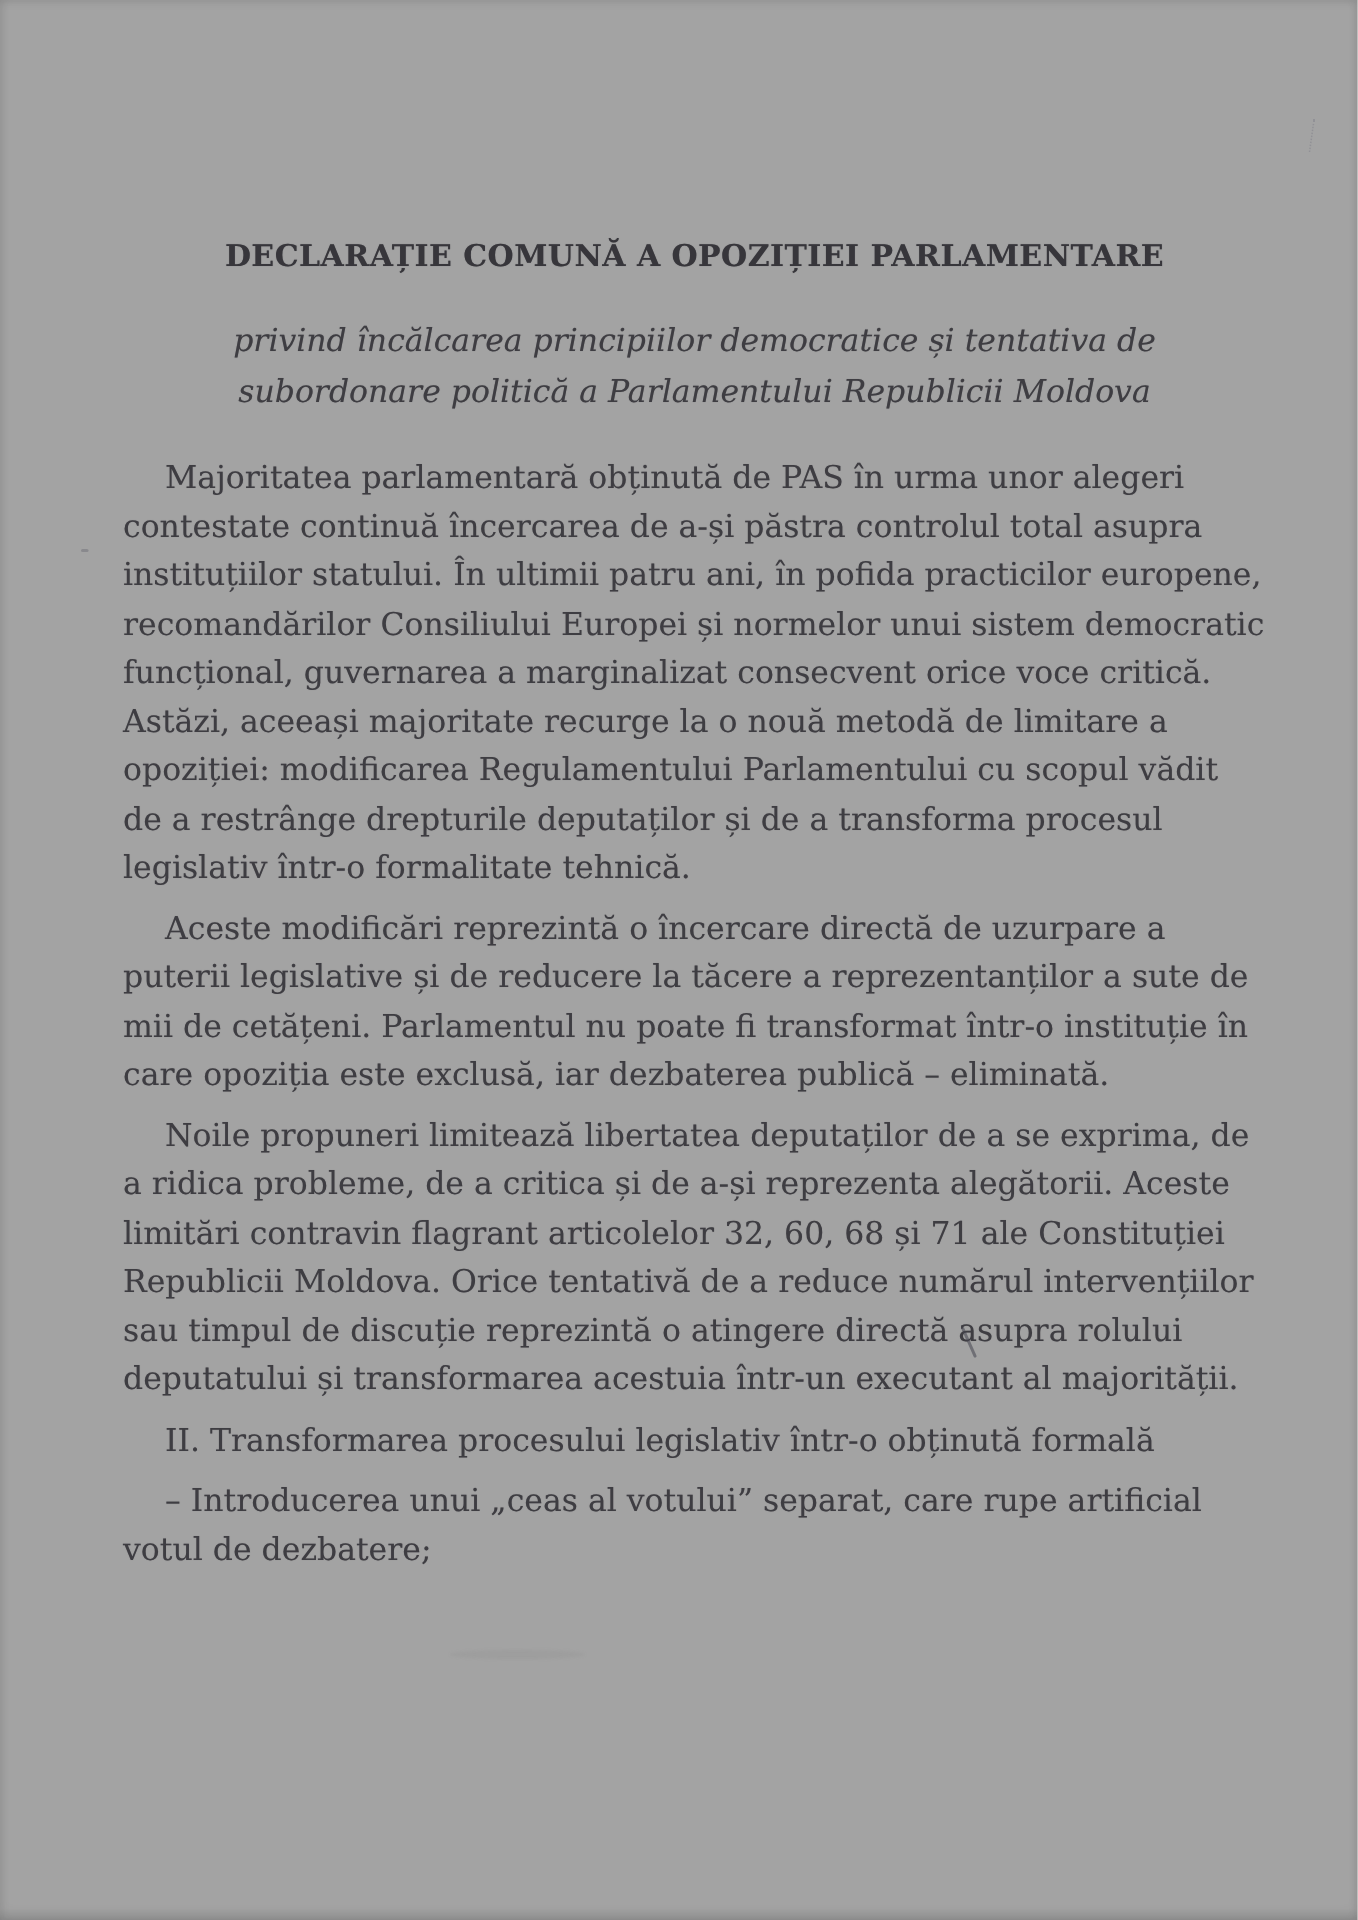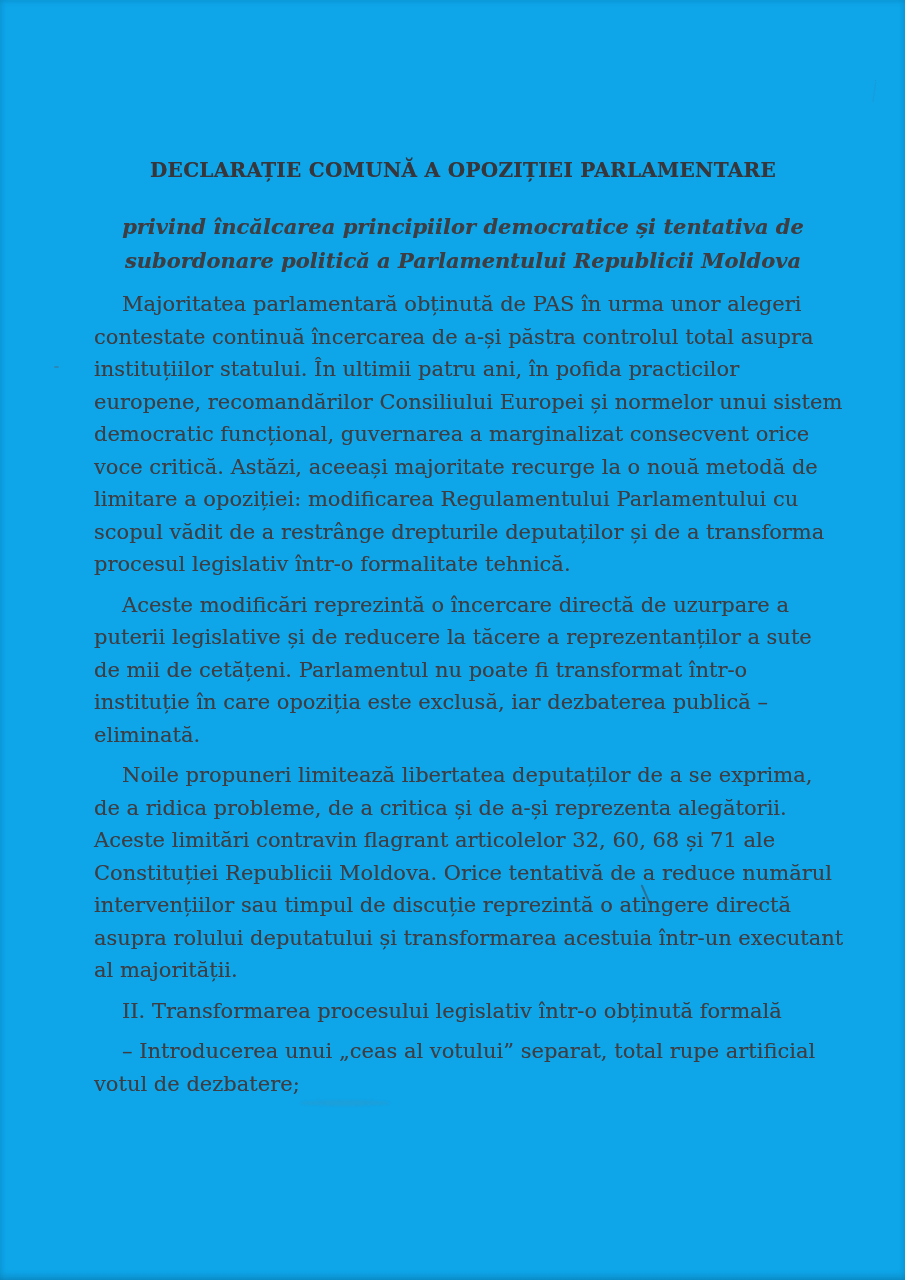--- a/index.html
+++ b/index.html
@@ -5,21 +5,21 @@
   html, body {
     margin: 0;
     padding: 0;
     background: #e9e8e6;
   }
   .page {
     position: relative;
     width: 905px;
     height: 1280px;
     margin: 0 auto;
-    background: #0ea5e9;
+    background: #a3a3a3;
     overflow: hidden;
     box-shadow:
       inset 0 3px 5px rgba(0,0,0,0.05),
       inset 0 -5px 7px rgba(0,0,0,0.06),
       inset 3px 0 5px rgba(0,0,0,0.03),
       inset -3px 0 5px rgba(0,0,0,0.03);
     font-family: "DejaVu Serif", "Liberation Serif", serif;
     color: #3c3b40;
   }
   .content {
@@ -32,32 +32,31 @@
     margin: 0 0 26px 0;
     font-size: 20px;
     line-height: 28px;
     font-weight: bold;
     text-align: center;
     letter-spacing: 0.3px;
     color: #37363b;
     text-shadow: 0 0 0.5px rgba(55,54,59,0.55);
   }
   .doc-subtitle {
-    margin: 0 auto 10px auto;
+    margin: 0 auto 24px auto;
     max-width: 720px;
     font-size: 21px;
     line-height: 34px;
     font-style: italic;
     text-align: center;
     color: #3e3d42;
     text-shadow: 0 0 0.5px rgba(62,61,66,0.45);
-    font-weight: bold;
   }
   p.body, p.section-heading {
-    margin: 0 0 8px 12px;
+    margin: 0 0 8px 0;
     font-size: 21px;
     line-height: 32.5px;
     text-indent: 28px;
     text-align: left;
     color: #3e3d42;
     text-shadow: 0 0 0.5px rgba(62,61,66,0.4);
   }
   p.section-heading {
     margin-top: 2px;
     margin-bottom: 8px;
@@ -125,21 +124,21 @@
     <p class="body">Majoritatea parlamentară obținută de PAS în urma unor alegeri contestate continuă încercarea de a-și păstra controlul total asupra instituțiilor statului. În ultimii patru ani, în pofida practicilor europene, recomandărilor Consiliului Europei și normelor unui sistem democratic funcțional, guvernarea a marginalizat consecvent orice voce critică. Astăzi, aceeași majoritate recurge la o nouă metodă de limitare a opoziției: modificarea Regulamentului Parlamentului cu scopul vădit de a restrânge drepturile deputaților și de a transforma procesul legislativ într-o formalitate tehnică.</p>
 
     <p class="body">Aceste modificări reprezintă o încercare directă de uzurpare a puterii legislative și de reducere la tăcere a reprezentanților a sute de mii de cetățeni. Parlamentul nu poate fi transformat într-o instituție în care opoziția este exclusă, iar dezbaterea publică – eliminată.</p>
 
 
     <p class="body">Noile propuneri limitează libertatea deputaților de a se exprima, de a ridica probleme, de a critica și de a-și reprezenta alegătorii. Aceste limitări contravin flagrant articolelor 32, 60, 68 și 71 ale Constituției Republicii Moldova. Orice tentativă de a reduce numărul intervențiilor sau timpul de discuție reprezintă o atingere directă asupra rolului deputatului și transformarea acestuia într-un executant al majorității.</p>
 
     <p class="section-heading">II. Transformarea procesului legislativ într-o obținută formală</p>
 
 
-    <p class="body">– Introducerea unui „ceas al votului” separat, total rupe artificial votul de dezbatere;</p>
+    <p class="body">– Introducerea unui „ceas al votului” separat, care rupe artificial votul de dezbatere;</p>
   </div>
 
   <div class="artifact artifact-topright"></div>
   <div class="artifact artifact-pen-stroke"></div>
   <div class="artifact artifact-margin-dot"></div>
   <div class="artifact artifact-bottom-smudge"></div>
   <div class="page-edge-bottom"></div>
 
 </div>
 

